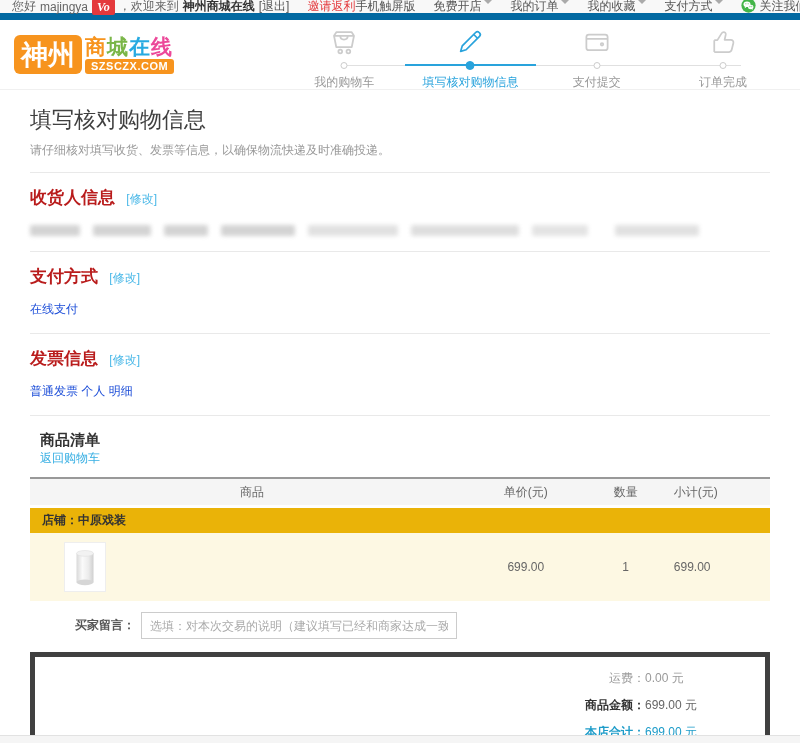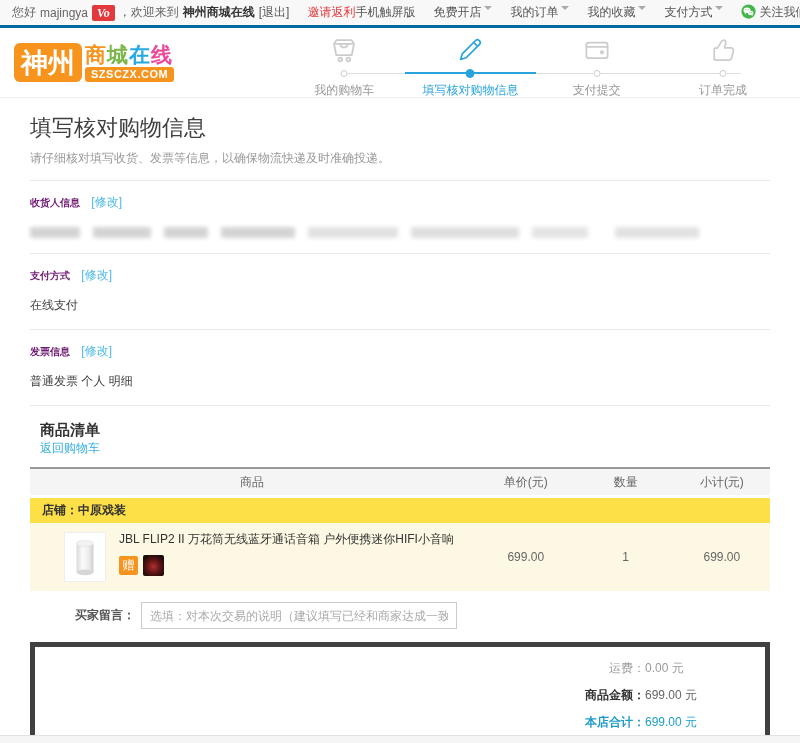--- a/index.html
+++ b/index.html
@@ -6,21 +6,21 @@
   html,body { width: 800px; }
   body {
     height: 743px; position: relative; background: #fff;
     font-family: "Liberation Sans", "DejaVu Sans", sans-serif;
     font-size: 12px; color: #666; overflow: hidden;
   }
   a { text-decoration: none; cursor: pointer; }
 
   
   .topbar {
-    height: 28px; background: #f8f8f8; border-bottom: 3px solid #0369a1;
+    height: 20px; background: #f8f8f8; border-bottom: 7px solid #0369a1;
     display: flex; justify-content: space-between; align-items: center;
     padding: 0 12px; color: #666;
   }
   .topbar-left { display: flex; align-items: center; gap: 4px; white-space: nowrap; }
   .vo-badge {
     background: #e4393c; color: #fff; font-style: italic; font-weight: bold;
     font-family: "Liberation Serif", serif; font-size: 12px;
     padding: 0 5px; border-radius: 2px; line-height: 16px;
   }
   .site-name { color: #333; font-weight: bold; }
@@ -63,38 +63,38 @@
   .step.active .step-dot { width: 9px; height: 9px; background: #29a3dc; border-color: #29a3dc; top: 39px; }
   .step-label { position: absolute; top: 52px; width: 100%; color: #999; font-size: 12px; }
   .step.active .step-label { color: #29a3dc; }
 
   
   .content { padding: 0 30px; }
   .page-title { font-size: 22px; color: #404040; font-weight: normal; margin: 15px 0 7px; }
   .page-subtitle { color: #999; font-size: 12px; padding-bottom: 13px; border-bottom: 1px solid #e9e9e9; }
 
   .section { padding: 13px 0 15px; border-bottom: 1px solid #e9e9e9; }
-  .section-title { font-size: 10px; font-weight: bold; color: #701a75; display: inline; }
+  .section-title { font-size: 17px; font-weight: bold; color: #b91c1c; display: inline; }
   .edit-link { color: #4cb9e8; font-size: 12px; margin-left: 8px; }
-  .section-value { margin-top: 13px; color: #404040; }
+  .section-value { margin-top: 13px; color: #1d4ed8; }
   .blur-row { display: flex; gap: 13px; margin-top: 15px; height: 12px; align-items: center; }
   .blur-block { height: 11px; background: #c9c9c9; border-radius: 2px; filter: blur(2px); opacity: .8; }
 
   .order-head { margin: 15px 0 10px; display: flex; align-items: baseline; flex-direction: column; }
   .order-title { font-size: 15px; font-weight: bold; color: #333; }
   .back-link { color: #35aee3; margin-left: 10px; }
 
   .goods-table { border-top: 2px solid #999; }
   .trow { display: flex; align-items: center; }
-  .c-product { width: 60%; } .c-price { width: 14%; text-align: center; }
-  .c-qty { width: 13%; text-align: center; } .c-sub { width: 13%; text-align: center; }
+  .c-product { width: 60%; font-family: Liberation Serif, serif; } .c-price { width: 14%; text-align: center; }
+  .c-qty { width: 13%; text-align: center; } .c-sub { width: 13%; }
   .thead { background: #f5f5f5; height: 26px; color: #666; }
   .thead .c-product { text-align: center; }
   .store-row {
-    background: #fde047; height: 25px; line-height: 25px; padding: 0 12px;
+    background: #eab308; height: 25px; line-height: 25px; padding: 0 12px;
     color: #333; font-weight: bold; margin-top: 3px;
   }
   .product-row { background: #fdf8e3; padding: 9px 0; }
   .prod-cell { display: flex; align-items: flex-start; padding-left: 34px; }
   .prod-img {
     width: 42px; height: 50px; background: #fff; border: 1px solid #eee;
     display: flex; align-items: center; justify-content: center; flex: none;
   }
   .prod-info { margin-left: 13px; }
   .prod-name { color: #333; line-height: 1.3; max-width: 360px; }
@@ -306,27 +306,20 @@
                   <stop offset=".35" stop-color="#fafafa"></stop>
                 <stop offset=".7" stop-color="#ececec"></stop>
                   <stop offset="1" stop-color="#cfcfcf"></stop>
               </linearGradient>
             </defs>
             <rect x="10" y="8" width="20" height="34" fill="url(#cyl)"></rect>
             <ellipse cx="20" cy="42" rx="10" ry="3.4" fill="#d6d6d6"></ellipse>
             <ellipse cx="20" cy="8" rx="10" ry="3.4" fill="#f2f2f2" stroke="#dcdcdc" stroke-width=".6"></ellipse>
           </svg>
         </div>
-        <div class="prod-info">
-          <div class="prod-name">JBL FLIP2 II 万花筒无线蓝牙通话音箱 户外便携迷你HIFI小音响</div>
-          <div class="badges">
-            <span class="gift-badge">赠</span>
-            <span class="gift-thumb"></span>
-          </div>
-        </div>
       </div>
       <div class="c-price price-text">699.00</div>
       <div class="c-qty price-text">1</div>
       <div class="c-sub price-text">699.00</div>
     </div>
 
     <div class="msg-row">
       <span class="msg-label">买家留言：</span>
       <input class="msg-input" type="text" placeholder="选填：对本次交易的说明（建议填写已经和商家达成一致的说明）" style="">
     </div>

